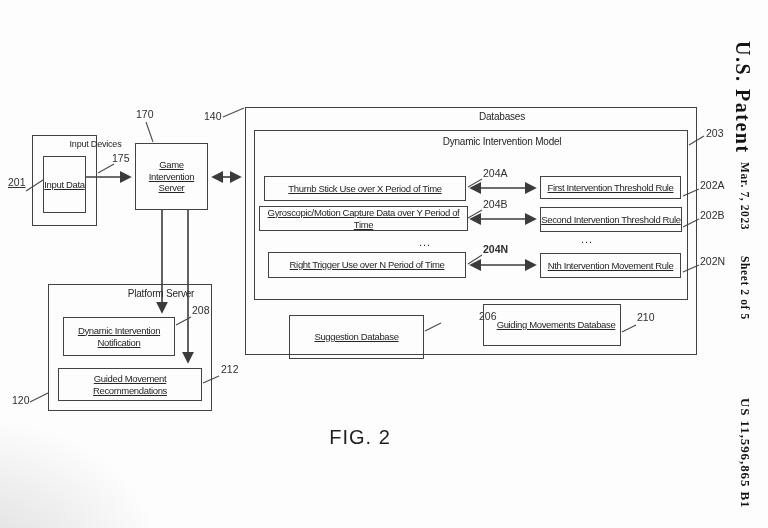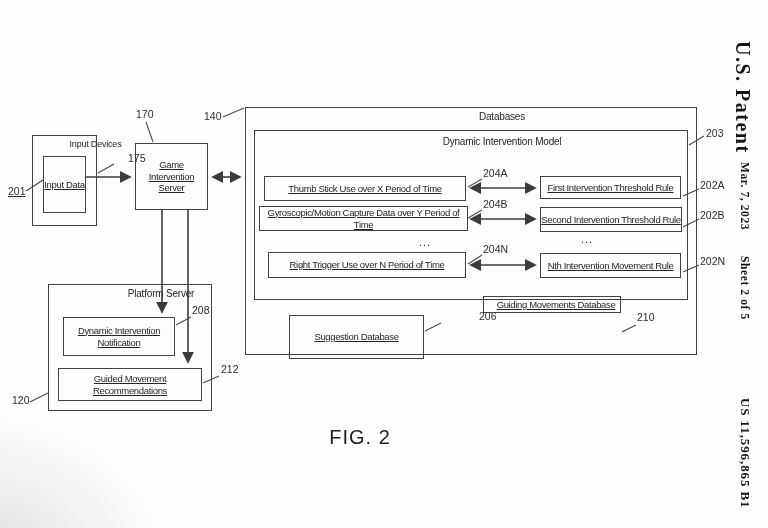--- a/index.html
+++ b/index.html
@@ -77,22 +77,22 @@
       <line x1="636" y1="325" x2="622" y2="332"></line>
       <line x1="191" y1="317" x2="176" y2="325"></line>
       <line x1="219" y1="376" x2="203" y2="383"></line>
       <line x1="30" y1="402" x2="48" y2="393"></line>
     </g>
   </svg>
 
   <div class="box" style="left:32px;top:135px;width:65px;height:91px;"></div>
   <div class="box-title" style="left:32px;top:139px;width:65px;font-size:9px;">Input Devices</div>
   <div class="box label-box" style="left:43px;top:156px;width:43px;height:57px;">Input Data</div>
-  <div class="ref" style="left:8px;top:185px;text-decoration:underline;">201</div>
-  <div class="ref" style="left:112px;top:152px;margin-left:16px;">175</div>
+  <div class="ref" style="left:8px;top:176px;text-decoration:underline;">201</div>
+  <div class="ref" style="left:112px;top:152px;">175</div>
 
   <div class="box label-box" style="left:135px;top:143px;width:73px;height:67px;padding:0 4px;">Game Intervention Server</div>
   <div class="ref" style="left:136px;top:108px;">170</div>
   <div class="ref" style="left:204px;top:110px;">140</div>
 
   <div class="box" style="left:245px;top:107px;width:452px;height:248px;"></div>
   <div class="box-title" style="left:245px;top:111px;width:452px;">Databases</div>
   <div class="ref" style="left:706px;top:127px;">203</div>
 
   <div class="box" style="left:254px;top:130px;width:434px;height:170px;"></div>
@@ -103,28 +103,28 @@
   <div class="box label-box" style="left:268px;top:252px;width:198px;height:26px;">Right Trigger Use over N Period of Time</div>
   <div class="ellipsis" style="left:410px;top:236px;width:30px;">...</div>
 
   <div class="box label-box" style="left:540px;top:176px;width:141px;height:23px;">First Intervention Threshold Rule</div>
   <div class="box label-box" style="left:540px;top:207px;width:142px;height:25px;">Second Intervention Threshold Rule</div>
   <div class="box label-box" style="left:540px;top:253px;width:141px;height:25px;">Nth Intervention Movement Rule</div>
   <div class="ellipsis" style="left:572px;top:233px;width:30px;">...</div>
 
   <div class="ref" style="left:483px;top:167px;">204A</div>
   <div class="ref" style="left:483px;top:198px;">204B</div>
-  <div class="ref" style="left:483px;top:243px;">204N</div>
+  <div class="ref" style="left:483px;top:243px;font-weight:bold;">204N</div>
   <div class="ref" style="left:700px;top:179px;">202A</div>
   <div class="ref" style="left:700px;top:209px;">202B</div>
   <div class="ref" style="left:700px;top:255px;">202N</div>
 
   <div class="box label-box" style="left:289px;top:315px;width:135px;height:44px;">Suggestion Database</div>
   <div class="ref" style="left:443px;top:310px;margin-left:36px;">206</div>
-  <div class="box label-box" style="left:483px;top:296px;width:138px;height:17px;padding-left:8px;">Guiding Movements Database</div>
+  <div class="box label-box" style="left:483px;top:304px;width:138px;height:42px;padding-left:8px;">Guiding Movements Database</div>
   <div class="ref" style="left:637px;top:311px;">210</div>
 
   <div class="box" style="left:48px;top:284px;width:164px;height:127px;"></div>
   <div class="box-title" style="left:48px;top:288px;width:164px;">Platform Server</div>
   <div class="box label-box" style="left:63px;top:317px;width:112px;height:39px;padding:0 10px;">Dynamic Intervention Notification</div>
   <div class="ref" style="left:192px;top:304px;">208</div>
   <div class="box label-box" style="left:58px;top:368px;width:144px;height:33px;">Guided Movement Recommendations</div>
   <div class="ref" style="left:221px;top:363px;">212</div>
   <div class="ref" style="left:12px;top:394px;">120</div>
 

